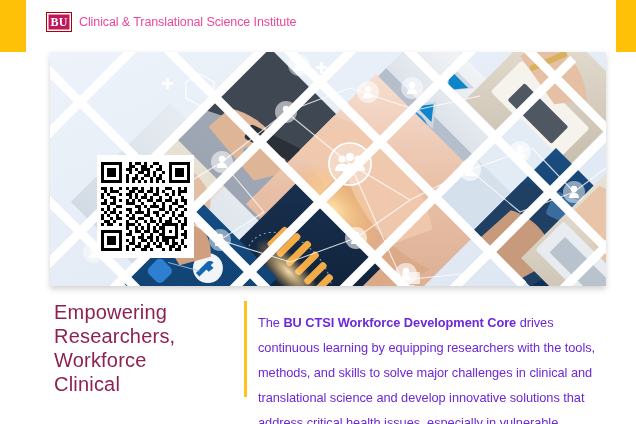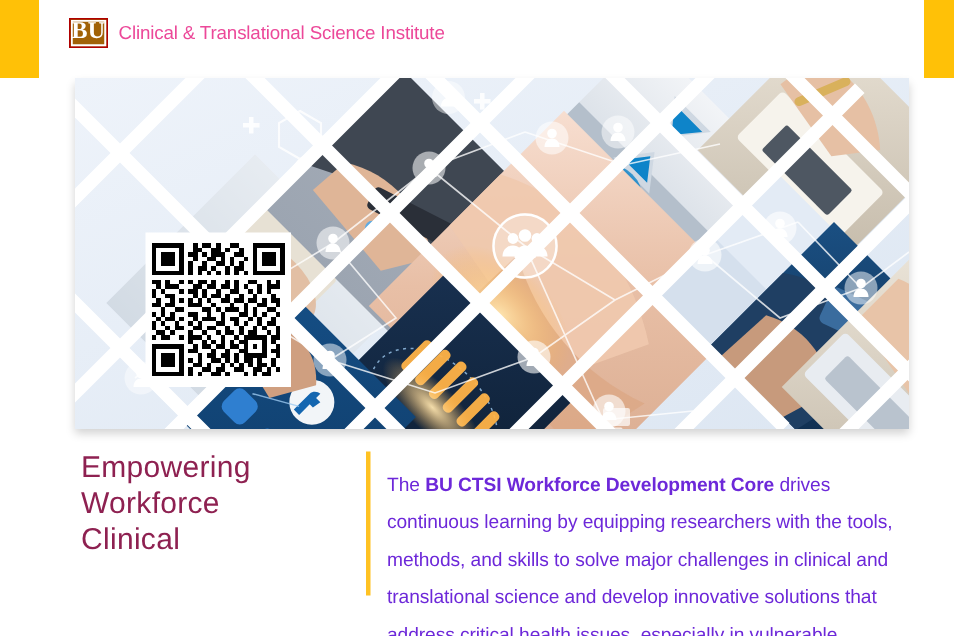--- a/index.html
+++ b/index.html
@@ -32,28 +32,29 @@
     left: 46px;
     top: 9px;
     height: 26px;
     display: flex;
     align-items: center;
     gap: 7px;
   }
   .bu-mark {
     width: 26px;
     height: 20px;
-    background: #a16207;
+    background: #be185d;
     border: 1px solid #b00000;
     box-shadow: inset 0 0 0 1.5px #ffffff;
     display: flex;
+    align-items: center;
     justify-content: center;
     font-family: "Liberation Serif", serif;
     font-weight: 700;
-    font-size: 16px;
+    font-size: 12px;
     line-height: 1;
     color: #ffffff;
     letter-spacing: .2px;
     box-sizing: border-box;
   }
   .header-title {
     font-size: 12.5px;
     color: #ec4899;
     letter-spacing: -0.1px;
     white-space: nowrap;
@@ -646,20 +647,21 @@
         <rect x="22" y="28" width="1" height="1"></rect>
           <rect x="24" y="28" width="2" height="1"></rect>
       </g>
     </svg>
   </div>
 </div>
 
 <div class="lower">
   <div class="headline">
     <div>Empowering</div>
+    <div>Researchers,</div>
     <div>Workforce</div>
     <div>Clinical</div>
   </div>
 
   <div class="divider"></div>
 
   <p class="body-copy"><span>The </span><b>BU CTSI Workforce Development Core</b><span> drives continuous learning by equipping researchers with the tools, methods, and skills to solve major challenges in clinical and translational science and develop innovative solutions that address critical health issues, especially in vulnerable communities.</span></p>
 </div>
 
 </body></html>

